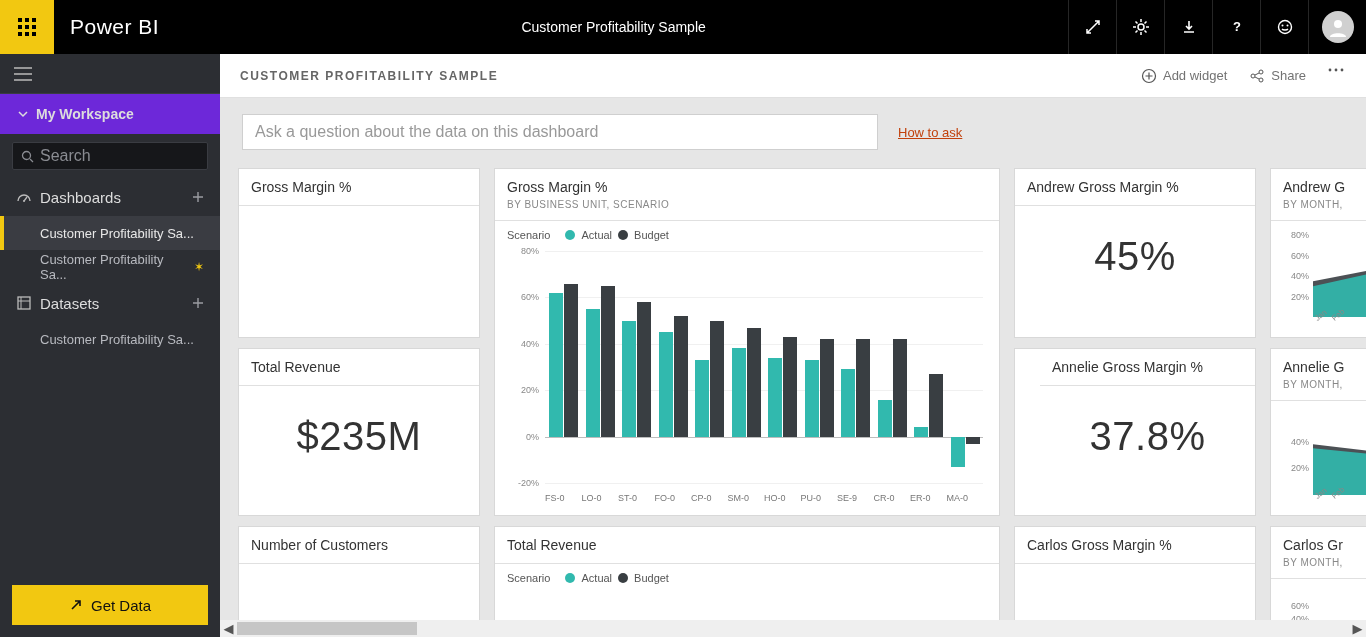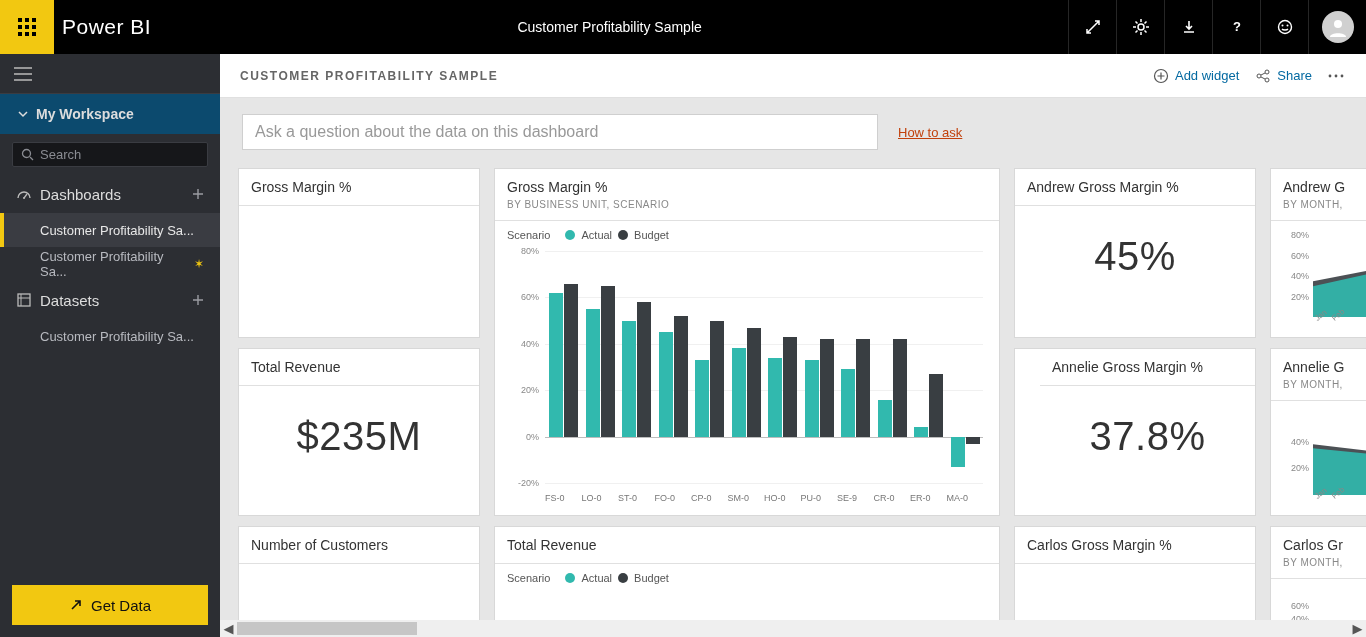--- a/index.html
+++ b/index.html
@@ -2,50 +2,50 @@
 <html><head>
 <meta charset="utf-8">
 <style>
   * { box-sizing: border-box; margin: 0; padding: 0; }
   html, body { width: 1366px; height: 637px; overflow: hidden; font-family: "Segoe UI", Arial, sans-serif; font-size: 13px; color: #333; background:#fff; }
   .root { width:1366px; height:637px; display:flex; flex-direction:column; }
 
   
   .top-header { height:54px; background:#000; color:#fff; display:flex; align-items:center; }
   .waffle { width:54px; height:54px; background:#f2c811; display:flex; align-items:center; justify-content:center; }
-  .brand { font-size:21px; font-weight:300; color:#fff; margin-left:8px; letter-spacing:.5px; }
+  .brand { font-size:21px; font-weight:300; color:#fff; margin-left:16px; letter-spacing:.5px; }
   .center-title { flex:1; text-align:center; font-size:14px; color:#fff; font-weight:400; }
   .top-icons { display:flex; height:54px; }
   .top-icon { width:48px; height:54px; display:flex; align-items:center; justify-content:center; border-left:1px solid #262626; color:#fff; }
   .avatar { width:32px; height:32px; border-radius:50%; background:#d0d0d0; display:flex; align-items:center; justify-content:center; }
 
   
   .body { flex:1; display:flex; min-height:0; }
 
   
   .sidebar { width:220px; background:#2c2e33; color:#ddd; display:flex; flex-direction:column; font-size:14px; }
   .hamburger { height:40px; display:flex; align-items:center; padding:0 14px; border-bottom:1px solid #3a3c42; }
-  .workspace { height:40px; display:flex; align-items:center; padding:0 18px; font-weight:600; background:#0c4a6e; }
+  .workspace { height:40px; display:flex; align-items:center; padding:0 18px; font-weight:600; background:#6d28d9; }
   .workspace svg { margin-right:8px; }
   .search-row { padding:8px 12px; }
-  .search-box { display:flex; align-items:center; background:#16171a; border:1px solid #3a3c42; border-radius:2px; padding:4px 8px; color:#8a8c92; font-size:13px; }
+  .search-box { display:flex; align-items:center; background:#16171a; border:1px solid #3a3c42; border-radius:2px; padding:4px 8px; color:#8a8c92; font-size:16px; }
   .search-box span { margin-left:6px; }
   .nav-sec { display:flex; align-items:center; justify-content:space-between; height:38px; padding:0 16px; color:#ddd; font-size:15px; }
   .nav-sec-title { display:flex; align-items:center; gap:8px; }
   .nav-item { height:34px; display:flex; align-items:center; padding:0 16px 0 40px; color:#b8bac0; font-size:13px; }
   .nav-item.active { background:#3a3c42; border-left:4px solid #f2c811; padding-left:36px; color:#e8e8e8; }
   .nav-item .star { margin-left:6px; color:#f2c811; font-size:12px; }
   .sidebar-spacer { flex:1; }
   .get-data { margin:12px; height:40px; background:#f2c811; color:#111; display:flex; align-items:center; justify-content:center; gap:8px; font-size:15px; font-weight:500; cursor:pointer; }
 
   
   .main { flex:1; background:#e6e6e6; display:flex; flex-direction:column; min-width:0; }
   .action-bar { height:44px; background:#fff; display:flex; align-items:center; justify-content:space-between; padding:0 22px 0 20px; border-bottom:1px solid #e0e0e0; }
   .crumb { font-size:12px; letter-spacing:1.5px; color:#666; text-transform:uppercase; font-weight:600; }
-  .action-right { display:flex; align-items:center; gap:16px; color:#0369a1; font-size:13px; }
+  .action-right { display:flex; align-items:flex-start; gap:22px; color:#737373; font-size:13px; }
   .action-item { display:flex; align-items:center; gap:6px; cursor:pointer; }
 
   .canvas { flex:1; overflow:hidden; position:relative; padding:16px 16px 0 16px; }
   .qna-row { display:flex; align-items:center; gap:20px; margin-bottom:18px; padding-left:6px; }
   .qna-box { width:636px; height:36px; background:#fff; border:1px solid #cfcfcf; display:flex; align-items:center; padding:0 12px; color:#999; font-size:16px; }
   .how-to { color:#c2410c; text-decoration:underline; font-size:13px; }
 
   .tiles { position:relative; width:1140px; }
   .tile { position:absolute; background:#fff; border:1px solid #d8d8d8; padding:10px 12px 8px 12px; }
   .tile-title { font-size:14px; color:#333; font-weight:400; margin-bottom:4px; white-space:nowrap; overflow:hidden; text-overflow:ellipsis;}

